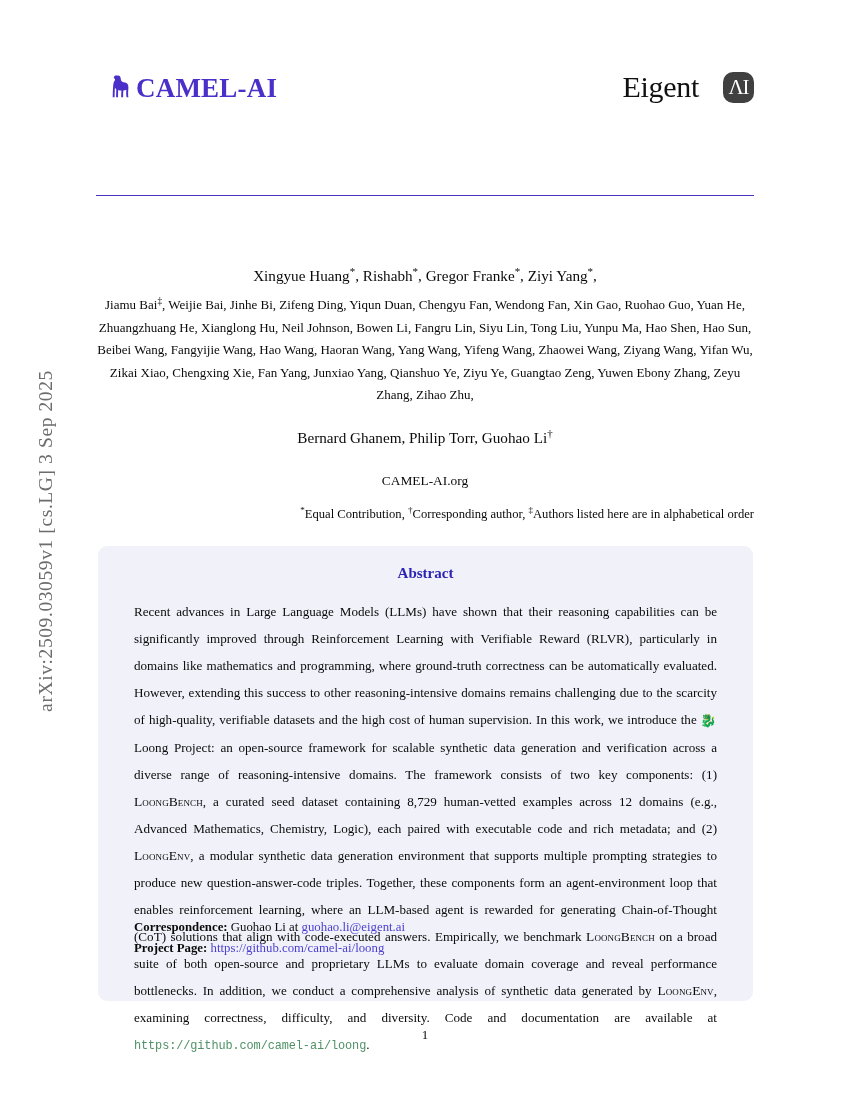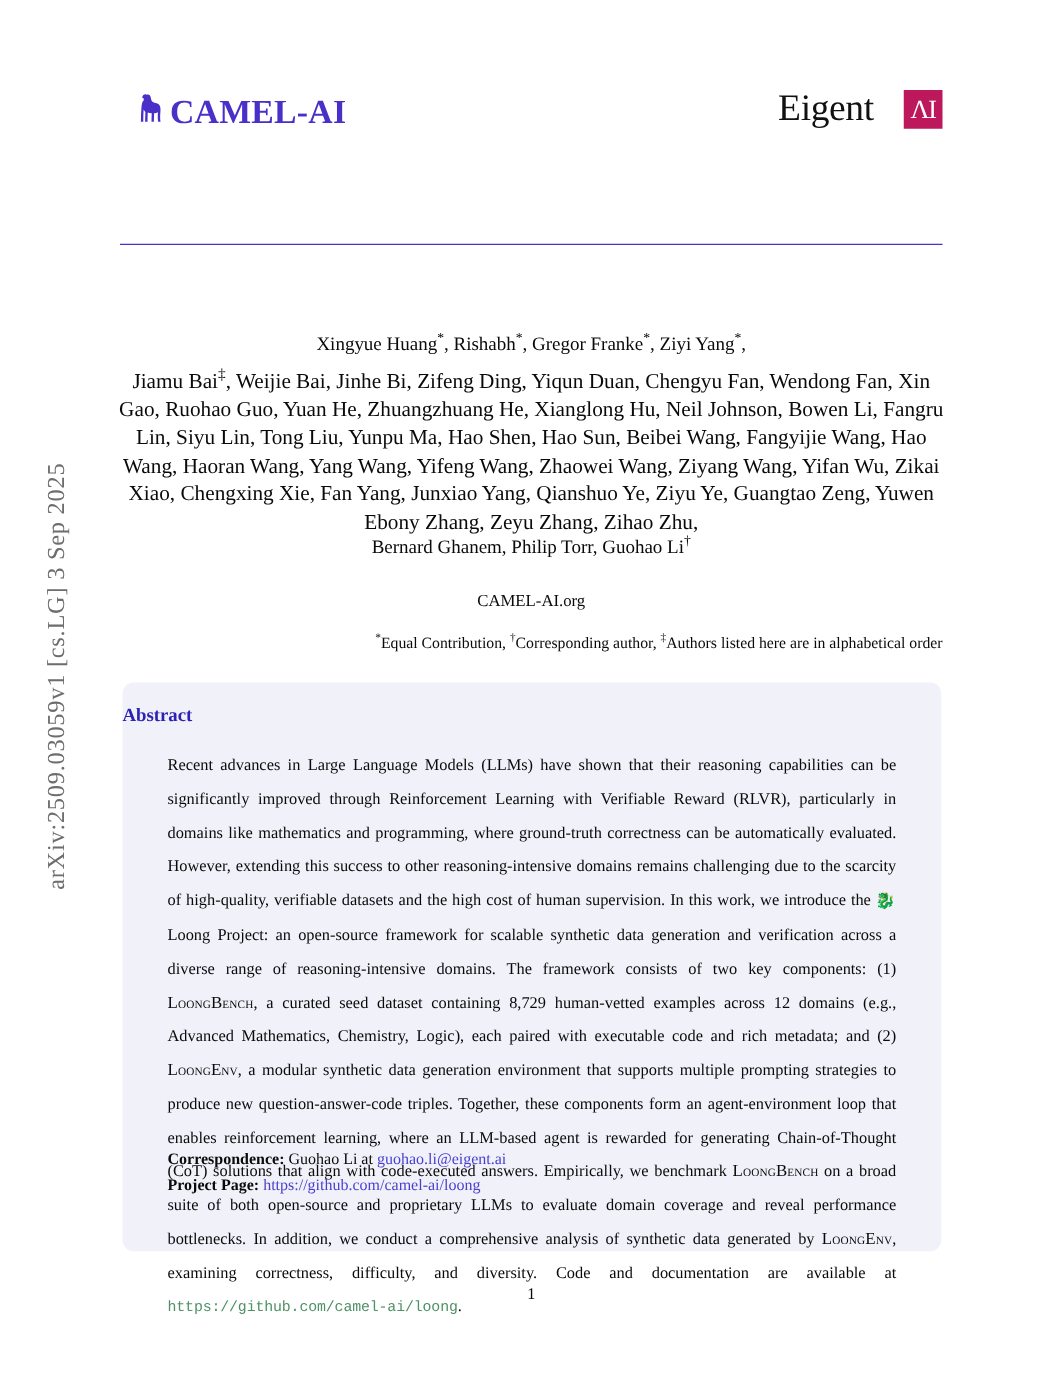--- a/index.html
+++ b/index.html
@@ -75,24 +75,25 @@
   .eigent-word {
     font-family: "Liberation Serif", "DejaVu Serif", serif;
     font-size: 30px;
     color: #111111;
     line-height: 1;
     letter-spacing: -0.3px;
   }
   .eigent-mark {
     width: 31px;
     height: 31px;
-    background: #be185d;
+    background: #404040;
     display: flex;
     align-items: center;
     justify-content: center;
+    border-radius: 10px;
   }
   .eigent-mark-text {
     color: #ffffff;
     font-family: "Liberation Serif", "DejaVu Serif", serif;
     font-size: 21px;
     line-height: 1;
     letter-spacing: -1px;
     font-weight: 500;
   }
   .header-rule {
@@ -131,21 +132,21 @@
     text-align: center;
     font-size: 15.2px;
     line-height: 22px;
   }
   .authors-block {
     position: absolute;
     left: -2px;
     top: 294px;
     width: 662px;
     text-align: center;
-    font-size: 17px;
+    font-size: 13px;
     line-height: 22.5px;
   }
   .authors-senior {
     position: absolute;
     left: 0;
     top: 427px;
     width: 658px;
     text-align: center;
     font-size: 15.2px;
     line-height: 22px;
@@ -176,20 +177,21 @@
     width: 655px;
     height: 455px;
     background: #f1f1fa;
     border-radius: 9px;
   }
   .abstract-heading {
     position: absolute;
     left: 0;
     top: 19px;
     width: 655px;
+    text-align: center;
     font-weight: bold;
     font-size: 15px;
     color: #2c23b5;
   }
   .abstract-body {
     position: absolute;
     left: 36px;
     top: 52px;
     width: 583px;
     font-size: 13.1px;

